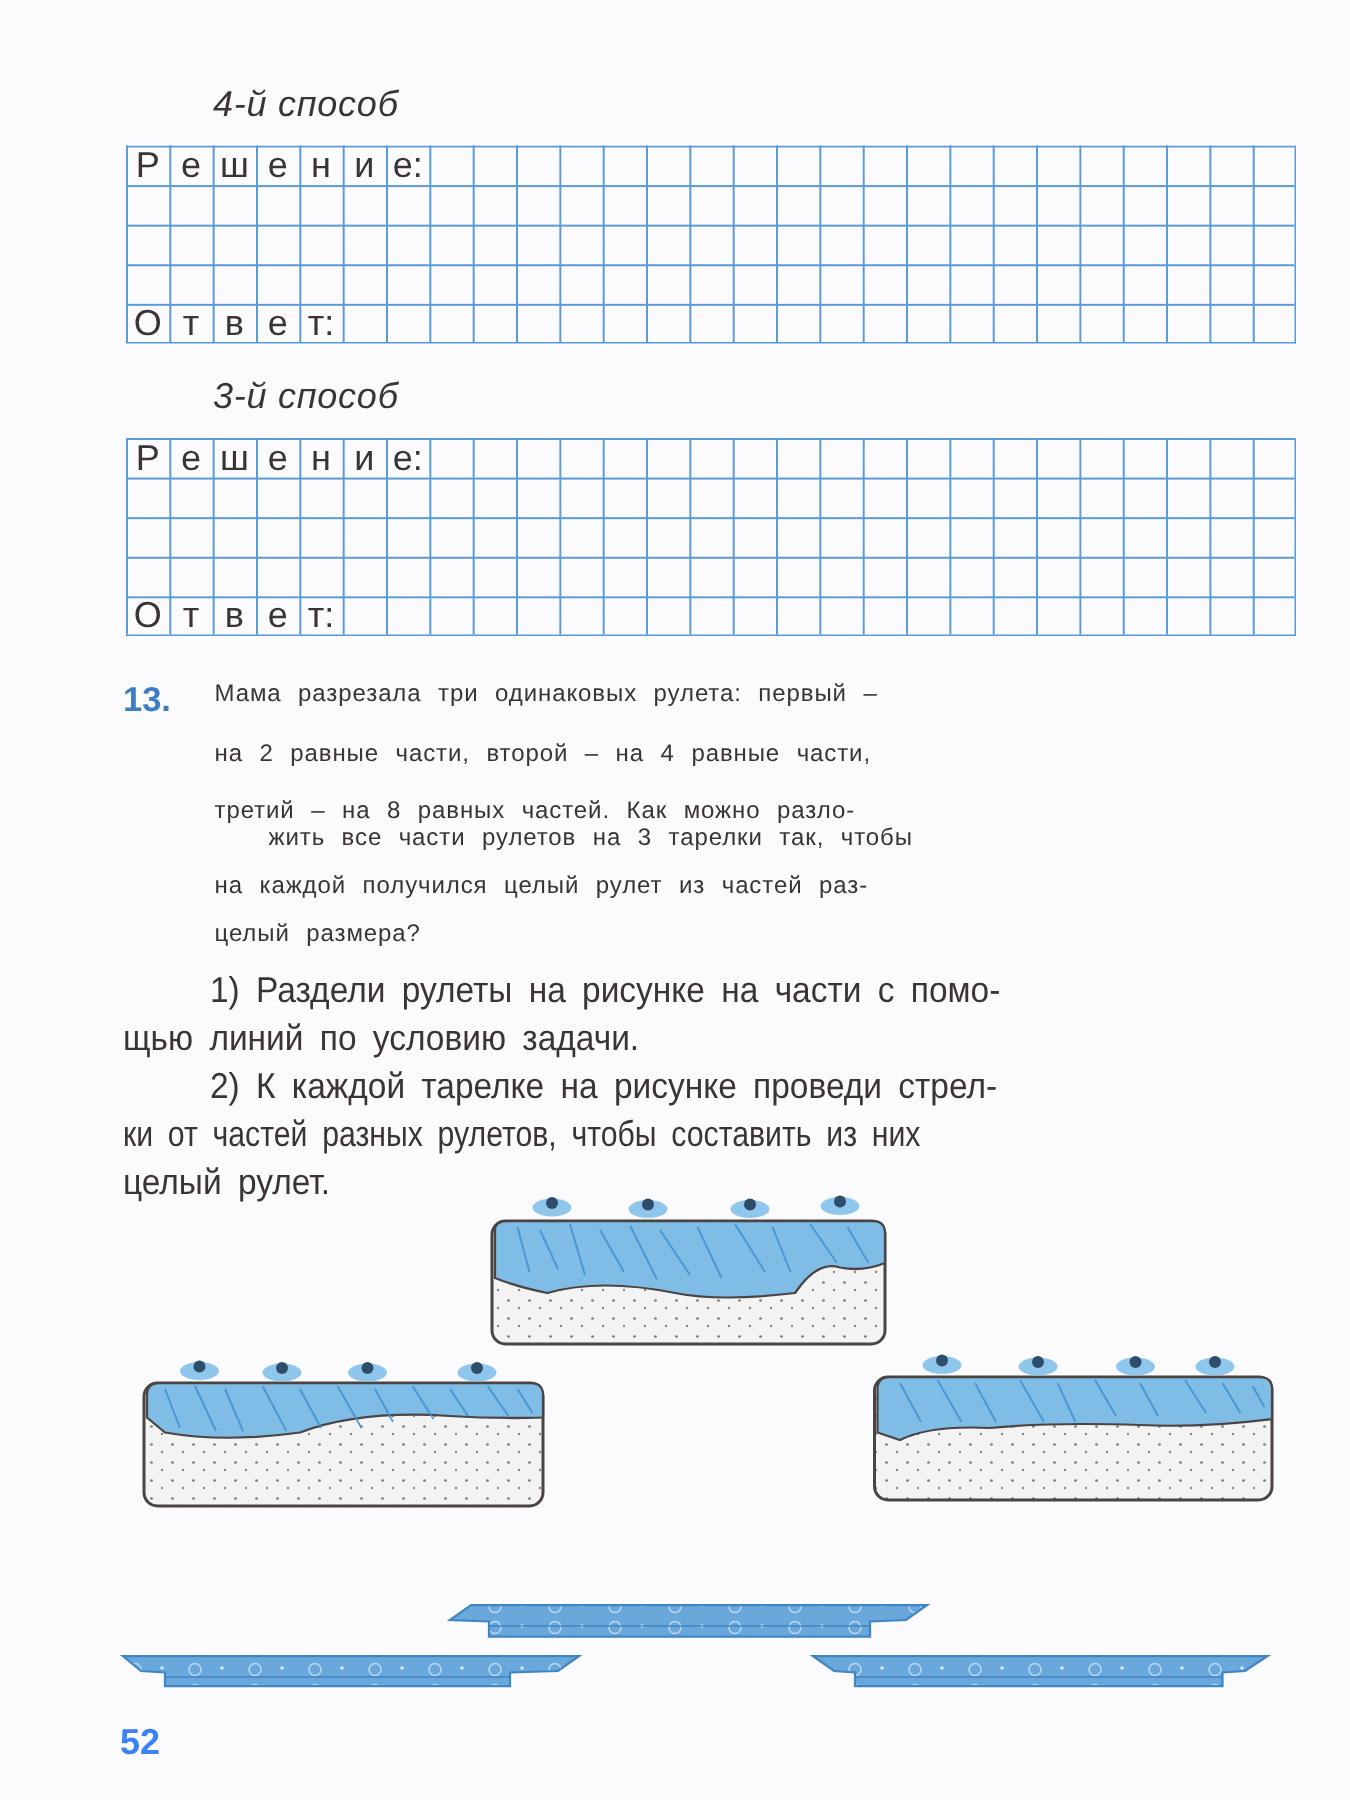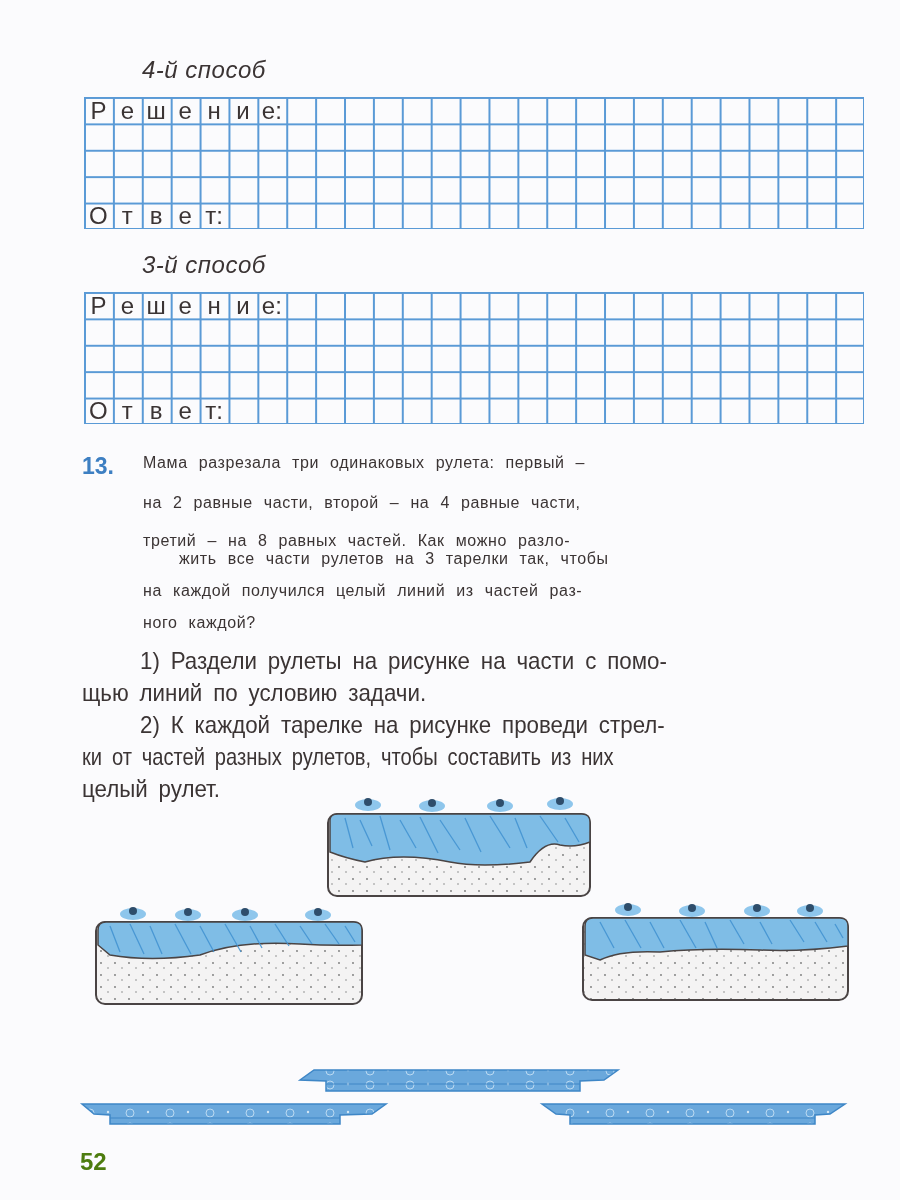--- a/index.html
+++ b/index.html
@@ -11,21 +11,21 @@
           background-image:
             linear-gradient(to right, #5a9ad6 1.6px, transparent 1.6px),
             linear-gradient(to bottom, #5a9ad6 1.6px, transparent 1.6px);
           background-size: 28.9px 26.4px;
           border-right:1.6px solid #5a9ad6; border-bottom:1.6px solid #5a9ad6; box-sizing:border-box; }
   .grid-label { position:absolute; left:0; display:flex; font-size:24px; color:#3b3434; }
   .grid-label span { display:block; width:28.9px; text-align:center; line-height:26px; }
   .task-num { font-weight:bold; color:#3d7fc2; font-size:23px; }
   .para { font-size:16px; letter-spacing:0.6px; word-spacing:6px; white-space:nowrap; }
   .cond { font-family:"Liberation Sans", sans-serif; font-size:24px; transform-origin:left top; white-space:nowrap; word-spacing:5px; }
-  .page-num { font-weight:bold; font-size:24px; color:#4d7c0f; }
+  .page-num { font-weight:bold; font-size:24px; color:#3b82f6; }
 </style>
 </head>
 <body>
 
 <div class="abs method-title" style="left:142px;top:56px;">4-й способ</div>
 <div class="grid" style="top:97px;">
   <div class="grid-label" style="top:1px;">
     <span>Р</span>
     <span>е</span>
     <span>ш</span>
@@ -61,22 +61,22 @@
     <span>е</span>
     <span>т:</span>
   </div>
 </div>
 
 <div class="abs task-num" style="left:82px;top:453px;">13.</div>
 <div class="abs para" style="left:143px;top:454px;">Мама разрезала три одинаковых рулета: первый –</div>
 <div class="abs para" style="left:143px;top:494px;">на 2 равные части, второй – на 4 равные части,</div>
 <div class="abs para" style="left:143px;top:532px;">третий – на 8 равных частей. Как можно разло-</div>
 <div class="abs para" style="left:143px;top:550px;margin-left:36px;">жить все части рулетов на 3 тарелки так, чтобы</div>
-<div class="abs para" style="left:143px;top:582px;">на каждой получился целый линий из частей раз-</div>
-<div class="abs para" style="left:143px;top:614px;">ного каждой?</div>
+<div class="abs para" style="left:143px;top:582px;">на каждой получился целый рулет из частей раз-</div>
+<div class="abs para" style="left:143px;top:614px;">целый размера?</div>
 
 <div class="abs cond" style="left:140px;top:647px;transform:scaleX(0.93);">1) Раздели рулеты на рисунке на части с помо-</div>
 <div class="abs cond" style="left:82px;top:679px;transform:scaleX(0.93);">щью линий по условию задачи.</div>
 <div class="abs cond" style="left:140px;top:711px;transform:scaleX(0.93);">2) К каждой тарелке на рисунке проведи стрел-</div>
 <div class="abs cond" style="left:82px;top:743px;transform:scaleX(0.84);">ки от частей разных рулетов, чтобы составить из них</div>
 <div class="abs cond" style="left:82px;top:775px;transform:scaleX(0.93);">целый рулет.</div>
 
 <svg class="abs" style="left:0;top:780px;" width="900" height="360" viewBox="0 780 900 360">
   <defs>
     <pattern id="crumb" width="14" height="12" patternUnits="userSpaceOnUse">

